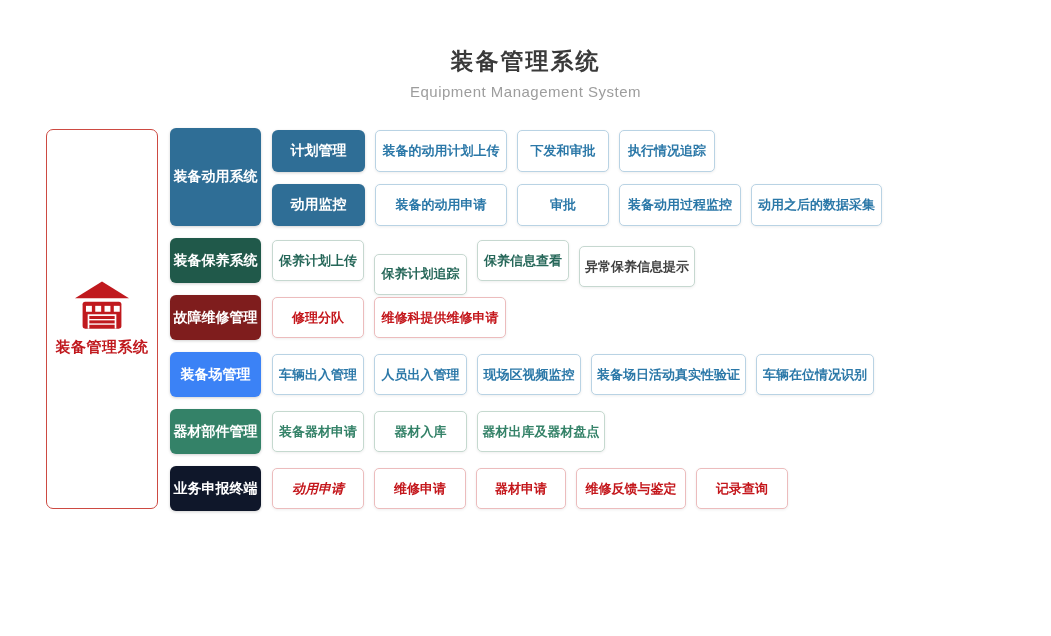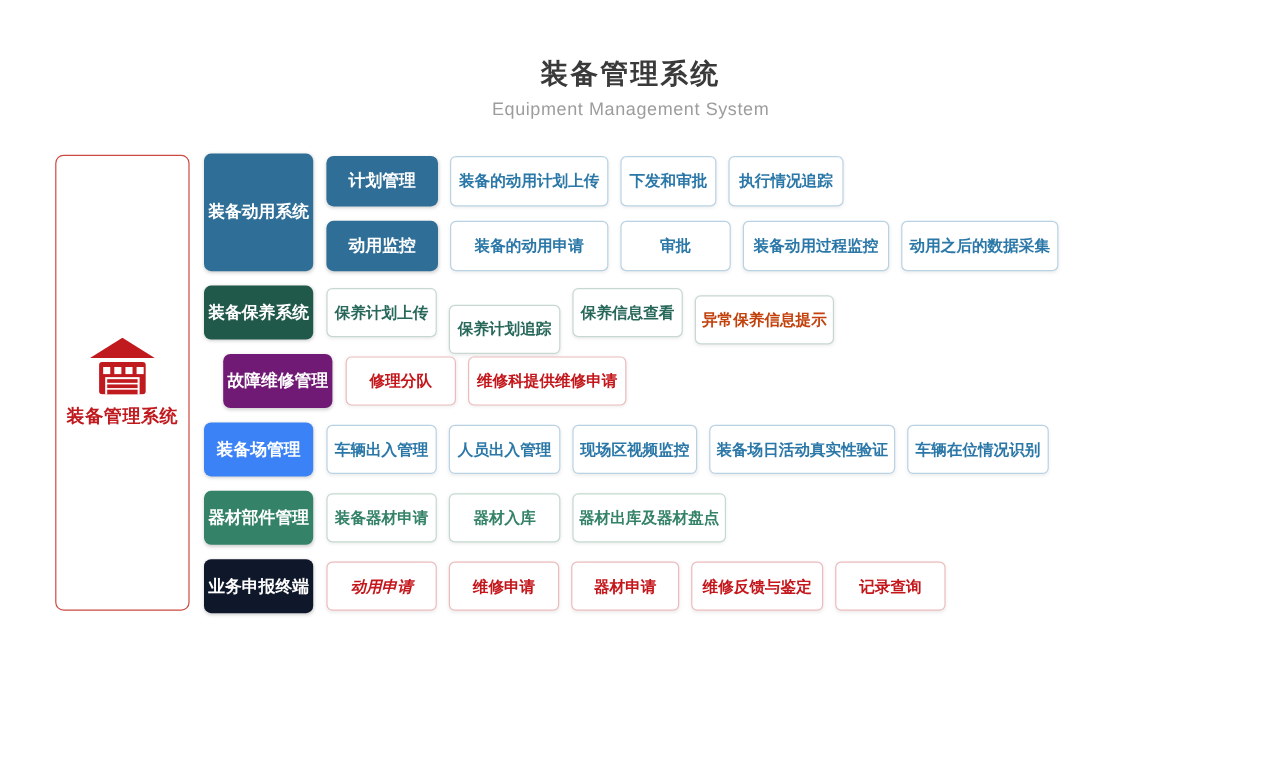--- a/index.html
+++ b/index.html
@@ -75,41 +75,41 @@
     <div class="root-label">装备管理系统</div>
   </div>
 
   <div id="sections">
       <div class="row row-tall">
         <div class="cat" style="background: rgb(47, 110, 150);">装备动用系统</div>
         <div class="subcol">
           <div class="subrow">
             <div class="subcat" style="background: rgb(47, 110, 150);">计划管理</div>
             <div class="item" style="width: 132px; color: rgb(43, 120, 168); border-color: rgb(185, 211, 228);">装备的动用计划上传</div>
-            <div class="item" style="width: 80px; color: rgb(43, 120, 168); border-color: rgb(185, 211, 228);">下发和审批</div>
+            <div class="item" style="width: 92px; color: rgb(43, 120, 168); border-color: rgb(185, 211, 228);">下发和审批</div>
             <div class="item" style="width: 96px; color: rgb(43, 120, 168); border-color: rgb(185, 211, 228);">执行情况追踪</div>
           </div>
           <div class="subrow">
             <div class="subcat" style="background: rgb(47, 110, 150);">动用监控</div>
             <div class="item" style="width: 132px; color: rgb(43, 120, 168); border-color: rgb(185, 211, 228);">装备的动用申请</div>
             <div class="item" style="width: 92px; color: rgb(43, 120, 168); border-color: rgb(185, 211, 228);">审批</div>
             <div class="item" style="width: 122px; color: rgb(43, 120, 168); border-color: rgb(185, 211, 228);">装备动用过程监控</div>
             <div class="item" style="width: 131px; color: rgb(43, 120, 168); border-color: rgb(185, 211, 228);">动用之后的数据采集</div>
           </div>
         </div>
       </div>
       <div class="row">
         <div class="cat" style="background: rgb(32, 89, 74);">装备保养系统</div>
         <div class="item" style="width: 92px; color: rgb(39, 104, 90); border-color: rgb(198, 216, 208);">保养计划上传</div>
         <div class="item" style="width: 93px; color: rgb(39, 104, 90); border-color: rgb(198, 216, 208); margin-top: 27px;">保养计划追踪</div>
         <div class="item" style="width: 92px; color: rgb(39, 104, 90); border-color: rgb(198, 216, 208);">保养信息查看</div>
-        <div class="item" style="width: 116px; color: #c2410c; border-color: rgb(198, 216, 208); margin-top: 12px;">异常保养信息提示</div>
+        <div class="item" style="width: 116px; color: #404040; border-color: rgb(198, 216, 208); margin-top: 12px;">异常保养信息提示</div>
       </div>
       <div class="row">
-        <div class="cat" style="background: #701a75; margin-left: 16px;">故障维修管理</div>
+        <div class="cat" style="background: #7f1d1d;">故障维修管理</div>
         <div class="item" style="width: 92px; color: rgb(196, 23, 28); border-color: rgb(236, 188, 189);">修理分队</div>
         <div class="item" style="width: 132px; color: rgb(196, 23, 28); border-color: rgb(236, 188, 189);">维修科提供维修申请</div>
       </div>
       <div class="row">
         <div class="cat" style="background: #3b82f6;">装备场管理</div>
         <div class="item" style="width: 92px; color: rgb(43, 120, 168); border-color: rgb(185, 211, 228);">车辆出入管理</div>
         <div class="item" style="width: 93px; color: rgb(43, 120, 168); border-color: rgb(185, 211, 228);">人员出入管理</div>
         <div class="item" style="width: 104px; color: rgb(43, 120, 168); border-color: rgb(185, 211, 228);">现场区视频监控</div>
         <div class="item" style="width: 155px; color: rgb(43, 120, 168); border-color: rgb(185, 211, 228);">装备场日活动真实性验证</div>
         <div class="item" style="width: 118px; color: rgb(43, 120, 168); border-color: rgb(185, 211, 228);">车辆在位情况识别</div>

